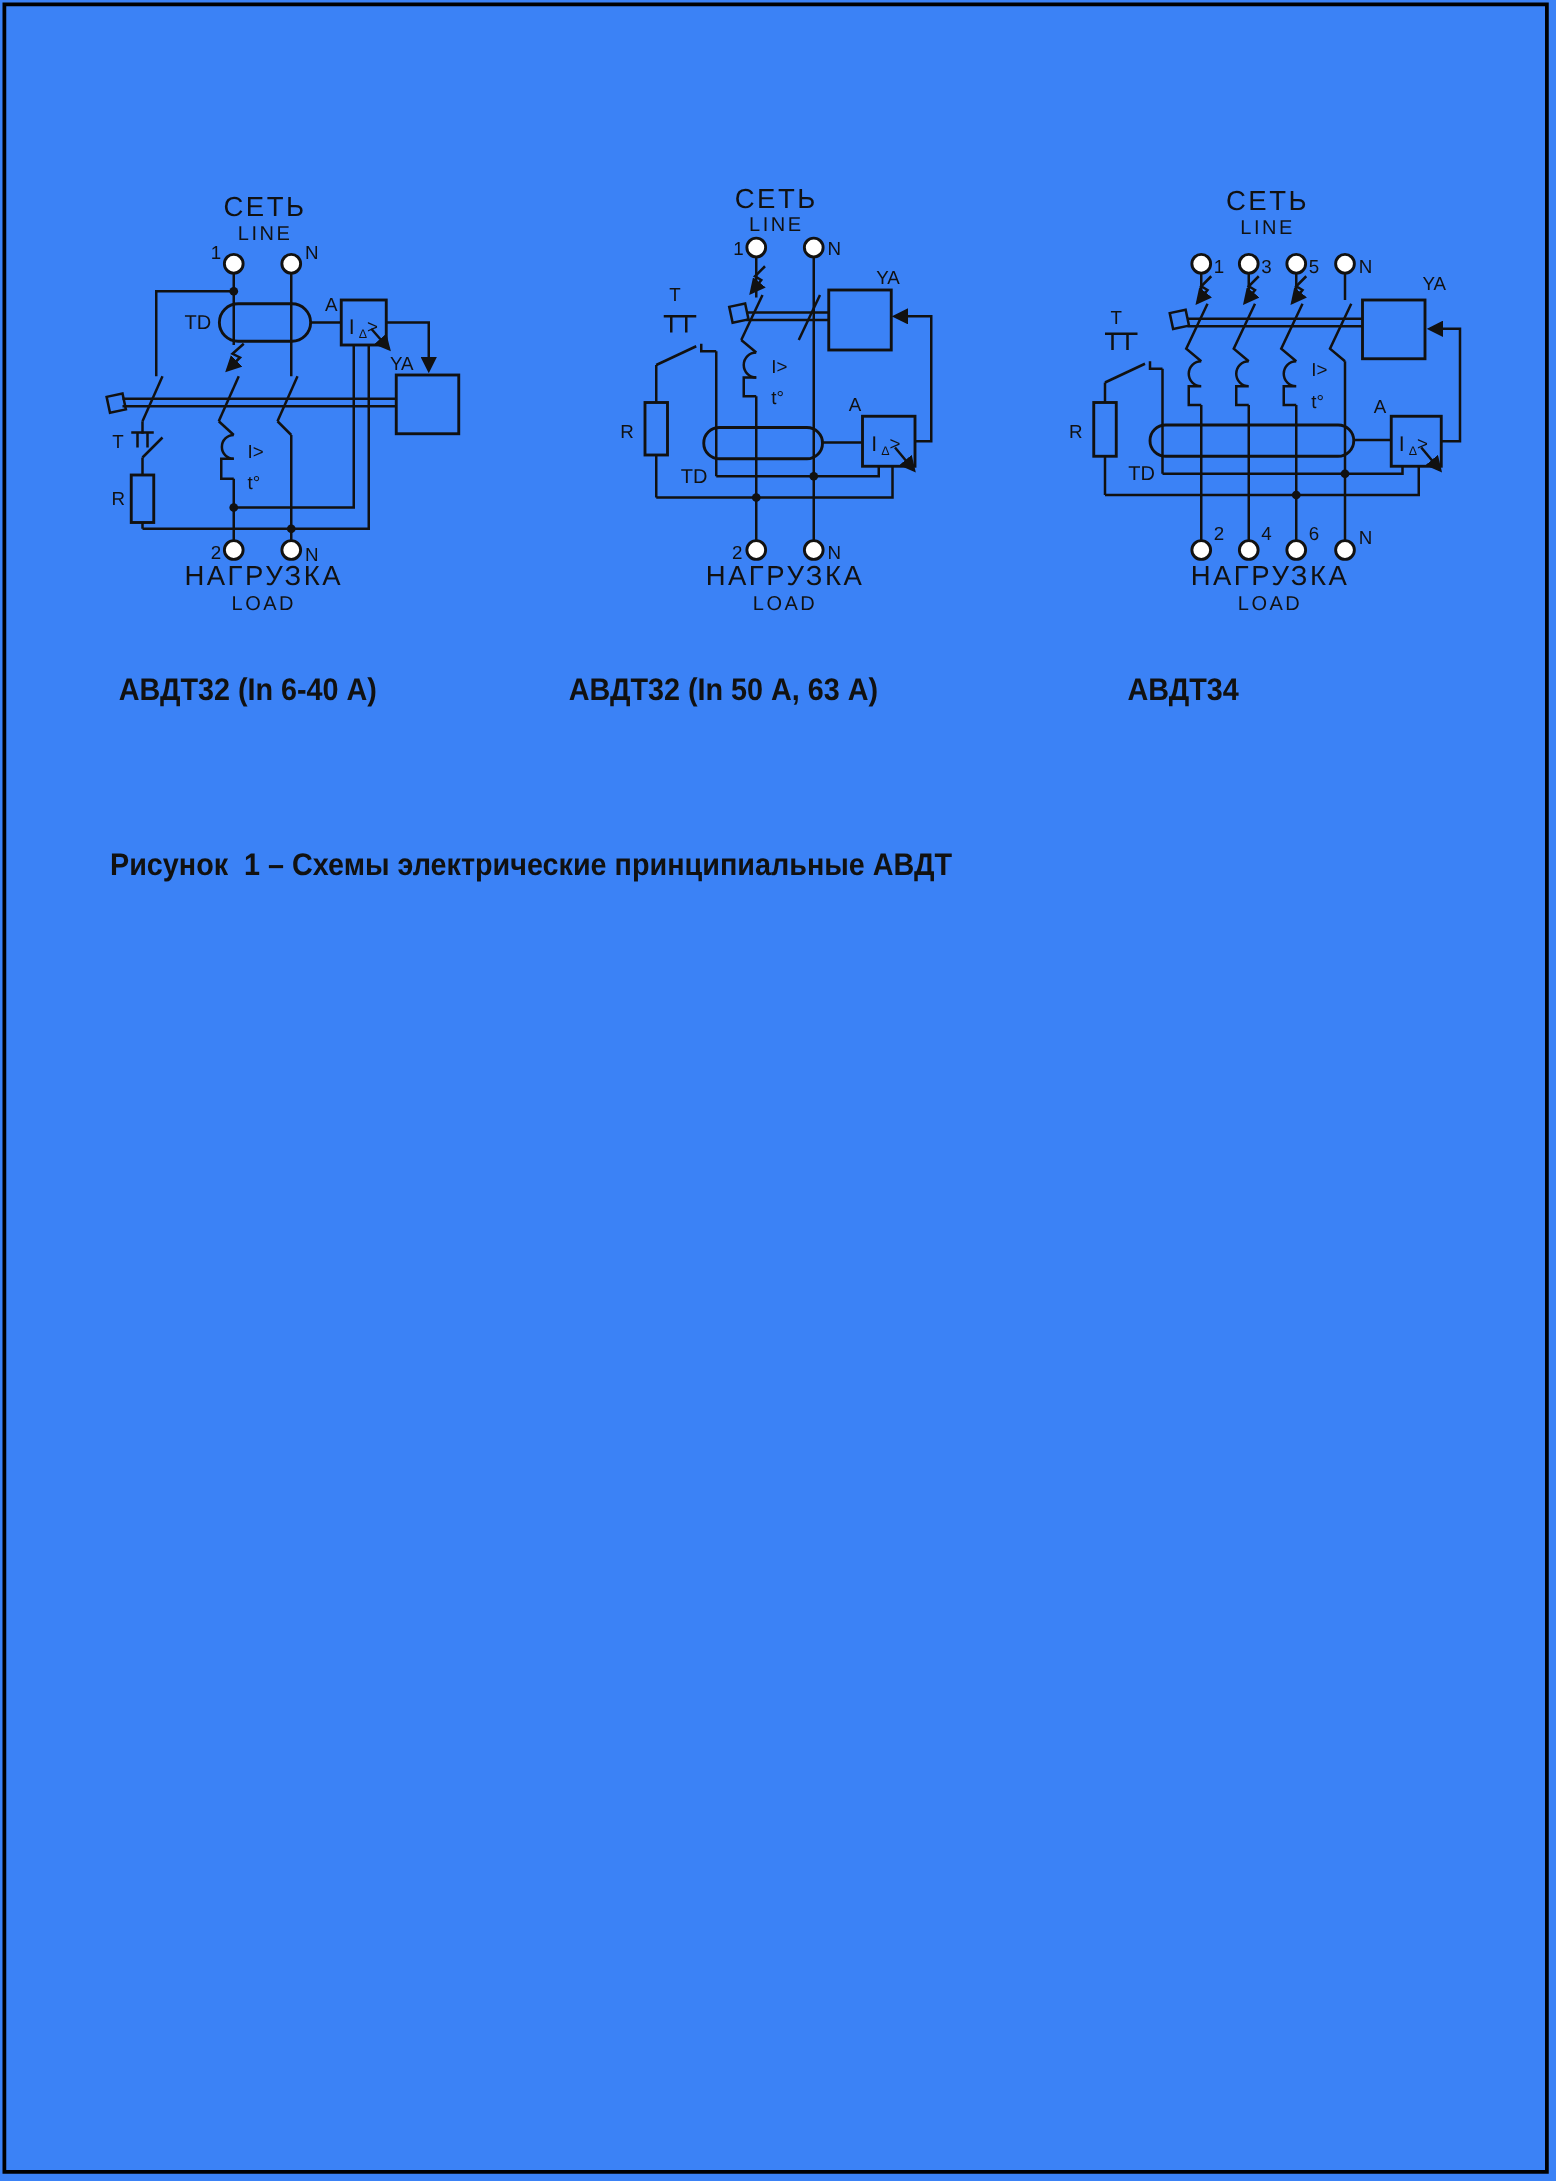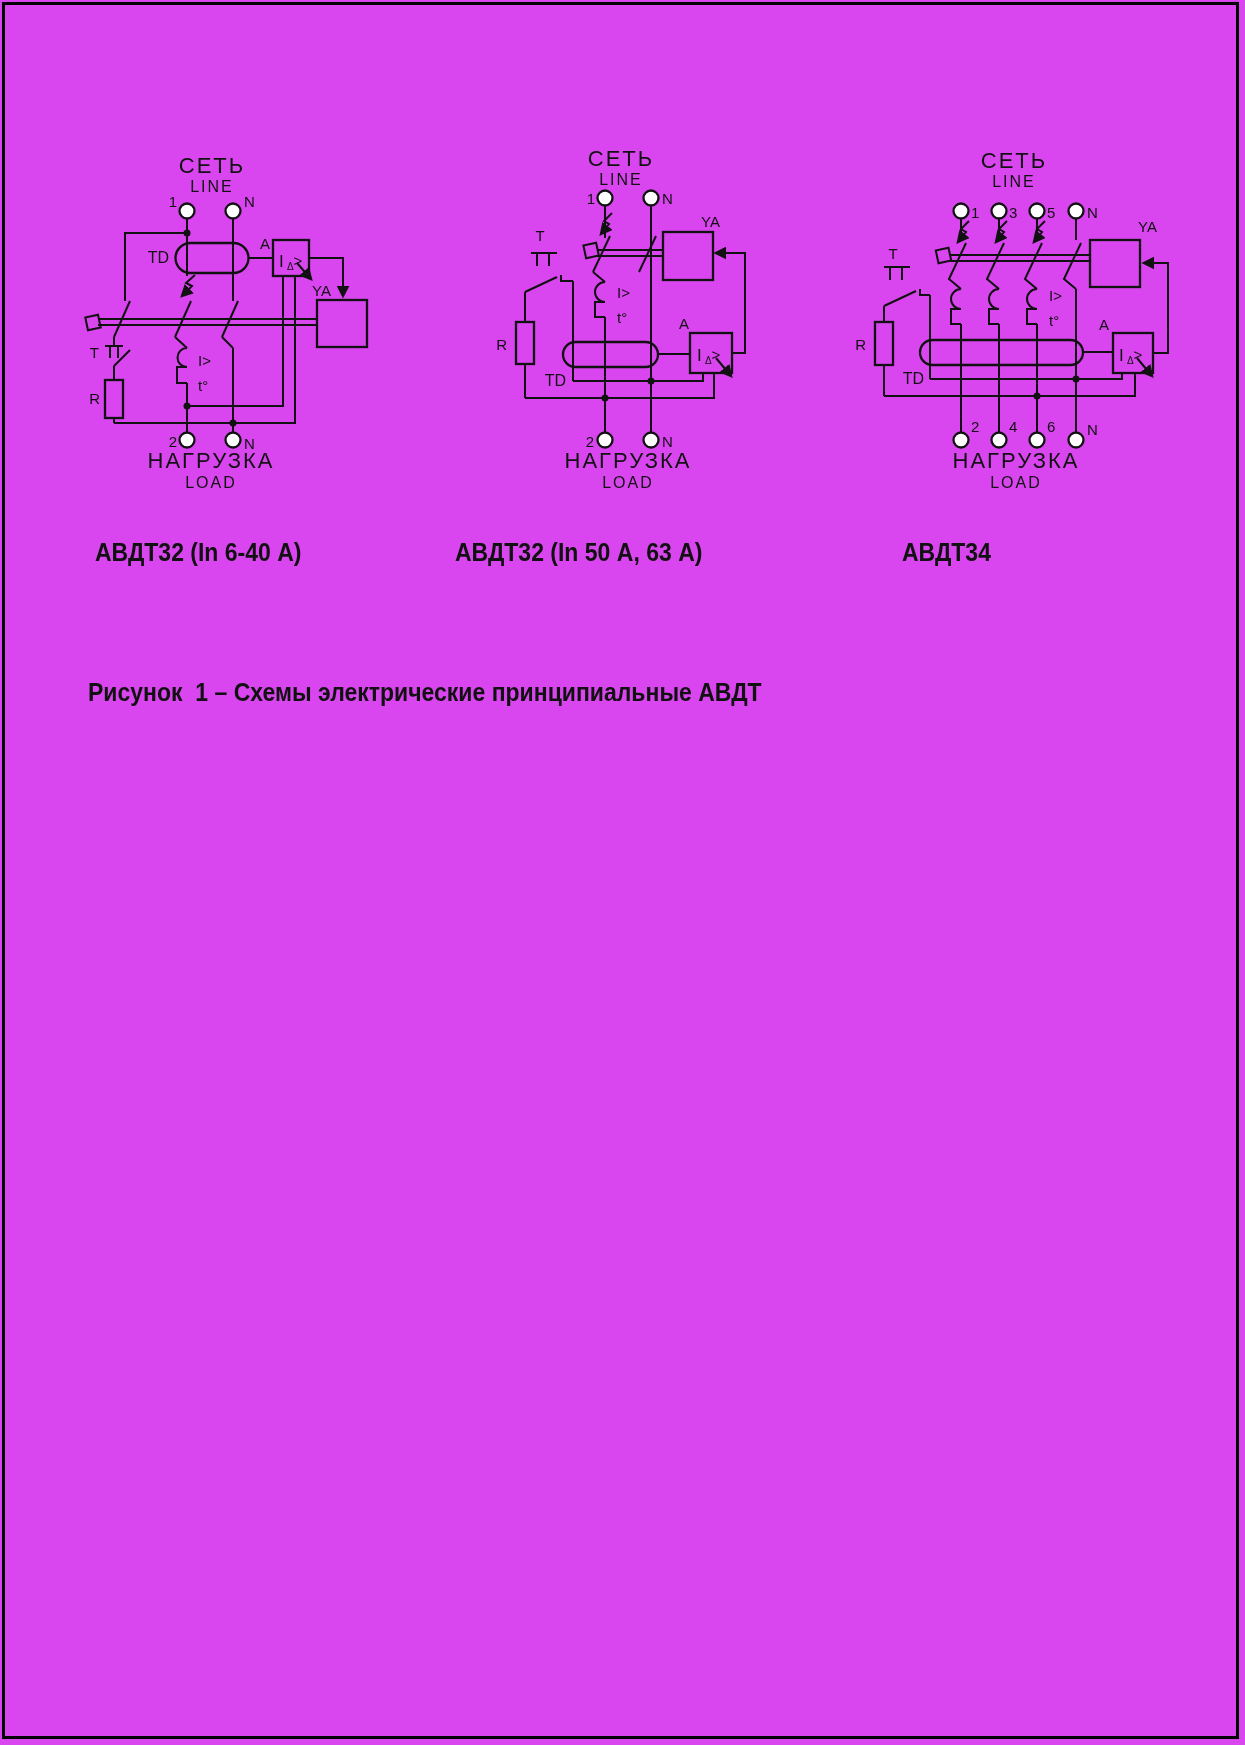--- a/index.html
+++ b/index.html
@@ -1,16 +1,16 @@
 <!DOCTYPE html>
 <html><head>
 <meta charset="utf-8">
 <style>
   html,body{margin:0;padding:0;background:#fff;}
-  .page{position:relative;width:1245px;height:1745px;background:#d946ef;overflow:hidden;
+  .page{position:relative;width:1245px;height:1745px;background:#3b82f6;overflow:hidden;
         font-family:"Liberation Sans",sans-serif;color:#111;text-decoration:underline;}
   .frame{position:absolute;left:2px;top:2px;width:1237px;height:1737px;
          border:3px solid #000;box-sizing:border-box;}
   svg{position:absolute;overflow:visible;}
   svg text{fill:#111;font-family:"Liberation Sans",sans-serif;}
   .big{font-size:22px;letter-spacing:2px;}
   .med{font-size:16px;letter-spacing:2px;}
   .sm{font-size:15px;}
   .sm16{font-size:16px;}
   .ri{font-size:17px;}

